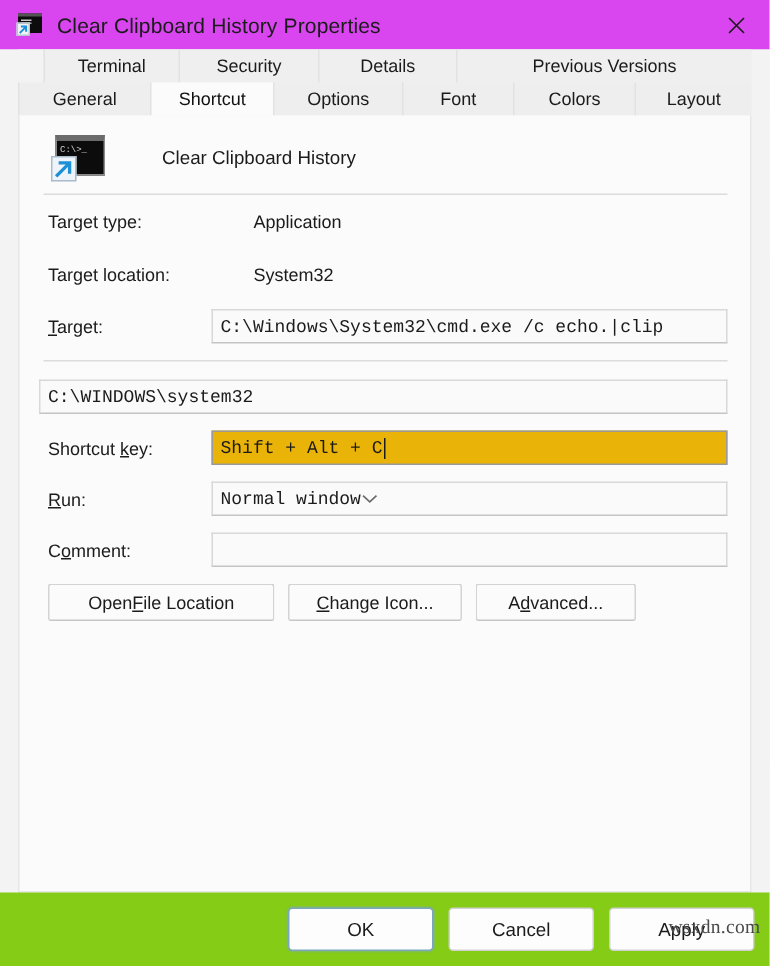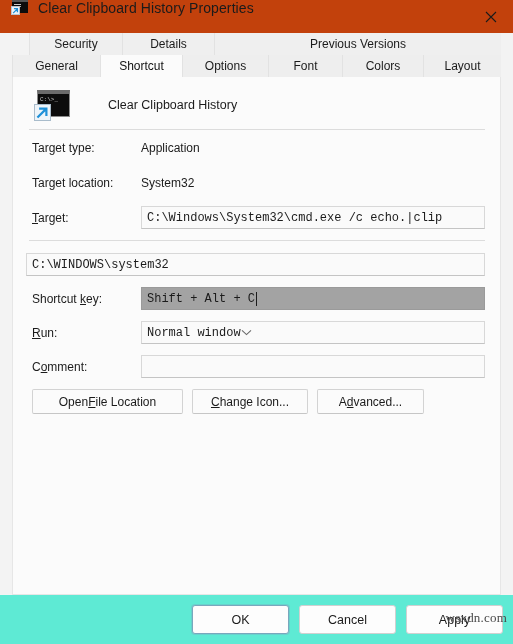--- a/index.html
+++ b/index.html
@@ -25,22 +25,22 @@
     background: #f3f3f3;
     display: flex;
     flex-direction: column;
   }
 
   
   .titlebar {
     height: 33px;
     flex: 0 0 33px;
     display: flex;
-    align-items: flex-start;
-    background: #c2410c;
+    align-items: center;
+    background: #d946ef;
     padding-left: 11px;
     box-sizing: border-box;
   }
   .title-icon {
     position: relative;
     width: 17px;
     height: 15px;
     flex: 0 0 17px;
     margin-right: 10px;
   }
@@ -202,40 +202,41 @@
     color: #1b1b1b;
     padding-left: 6px;
     box-sizing: border-box;
     white-space: nowrap;
   }
   .lbl u { text-decoration: underline; }
   .static-val {
     font-size: 12px;
     color: #1b1b1b;
     white-space: nowrap;
+    margin-left: 28px;
   }
   .field {
     flex: 1 1 auto;
     height: 23px;
     background: #fafafa;
     border: 1px solid #d8d8d8;
     border-bottom-color: #c4c4c4;
     box-sizing: border-box;
     display: flex;
     align-items: center;
     padding: 0 5px;
     font-size: 12px;
     color: #1b1b1b;
     margin-right: 2px;
     white-space: nowrap;
     overflow: hidden;
     font-family: Liberation Mono, monospace;
   }
   .field.focused {
-    background: #a3a3a3;
+    background: #eab308;
     border: 1px solid #9a9a9a;
   }
   .field .caret {
     display: inline-block;
     width: 1px;
     height: 14px;
     background: #1b1b1b;
     margin-left: 1px;
     vertical-align: middle;
   }
@@ -274,21 +275,21 @@
   .btn-advanced { flex: 0 0 107px; }
 
   
   .footer {
     flex: 0 0 49px;
     display: flex;
     align-items: center;
     justify-content: flex-end;
     padding-right: 10px;
     gap: 10px;
-    background: #5eead4;
+    background: #84cc16;
     position: relative;
   }
   .fbtn {
     width: 97px;
     height: 29px;
     background: #fdfdfd;
     border: 1px solid #d0d0d0;
     border-radius: 3px;
     font-size: 12.5px;
     font-family: "Liberation Sans", sans-serif;
@@ -333,20 +334,23 @@
     <div class="close-btn">
       <svg width="12" height="12" viewBox="0 0 12 12">
         <path d="M1 1 L11 11 M11 1 L1 11" stroke="#1b1b1b" stroke-width="1.1" fill="none"></path>
       </svg>
     </div>
   </div>
 
   <div class="tabstrip">
     <div class="tabrow row1">
       <div class="tab filler" style="flex:0 0 17px"></div>
+      <div class="tab" style="flex:0 0 90px">
+        <span>Terminal</span>
+      </div>
       <div class="tab" style="flex:0 0 93px">
         <span>Security</span>
       </div>
       <div class="tab" style="flex:0 0 92px">
         <span>Details</span>
       </div>
       <div class="tab" style="flex:1 1 auto">
         <span>Previous Versions</span>
       </div>
     </div>

